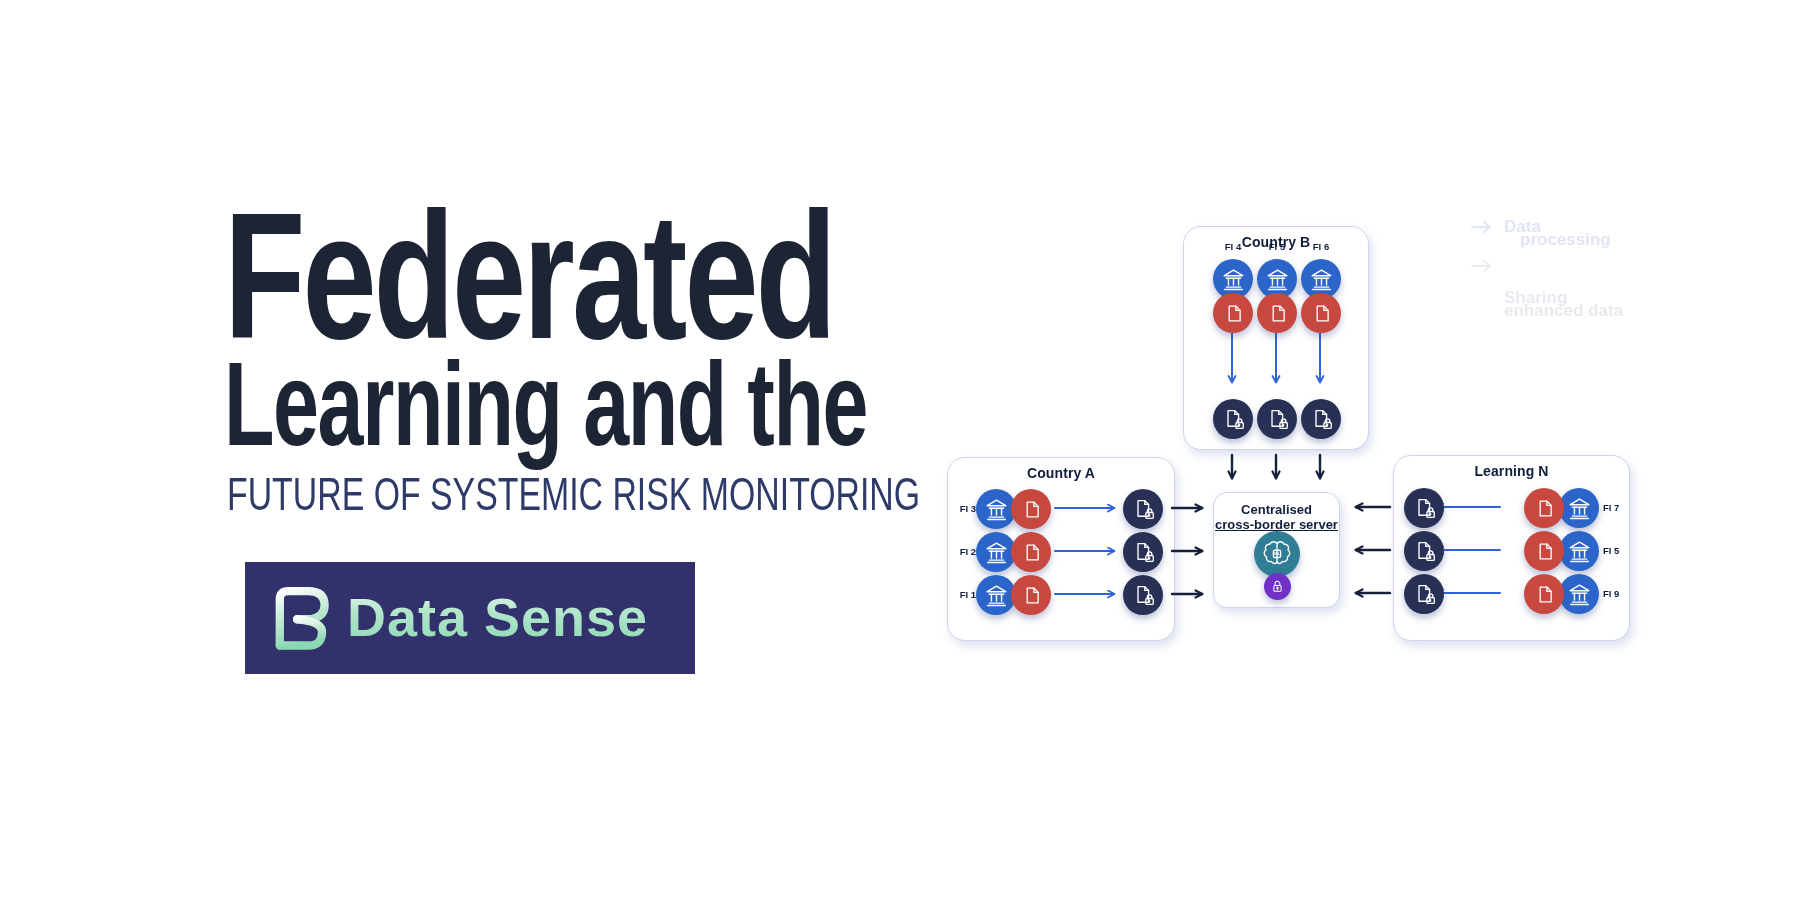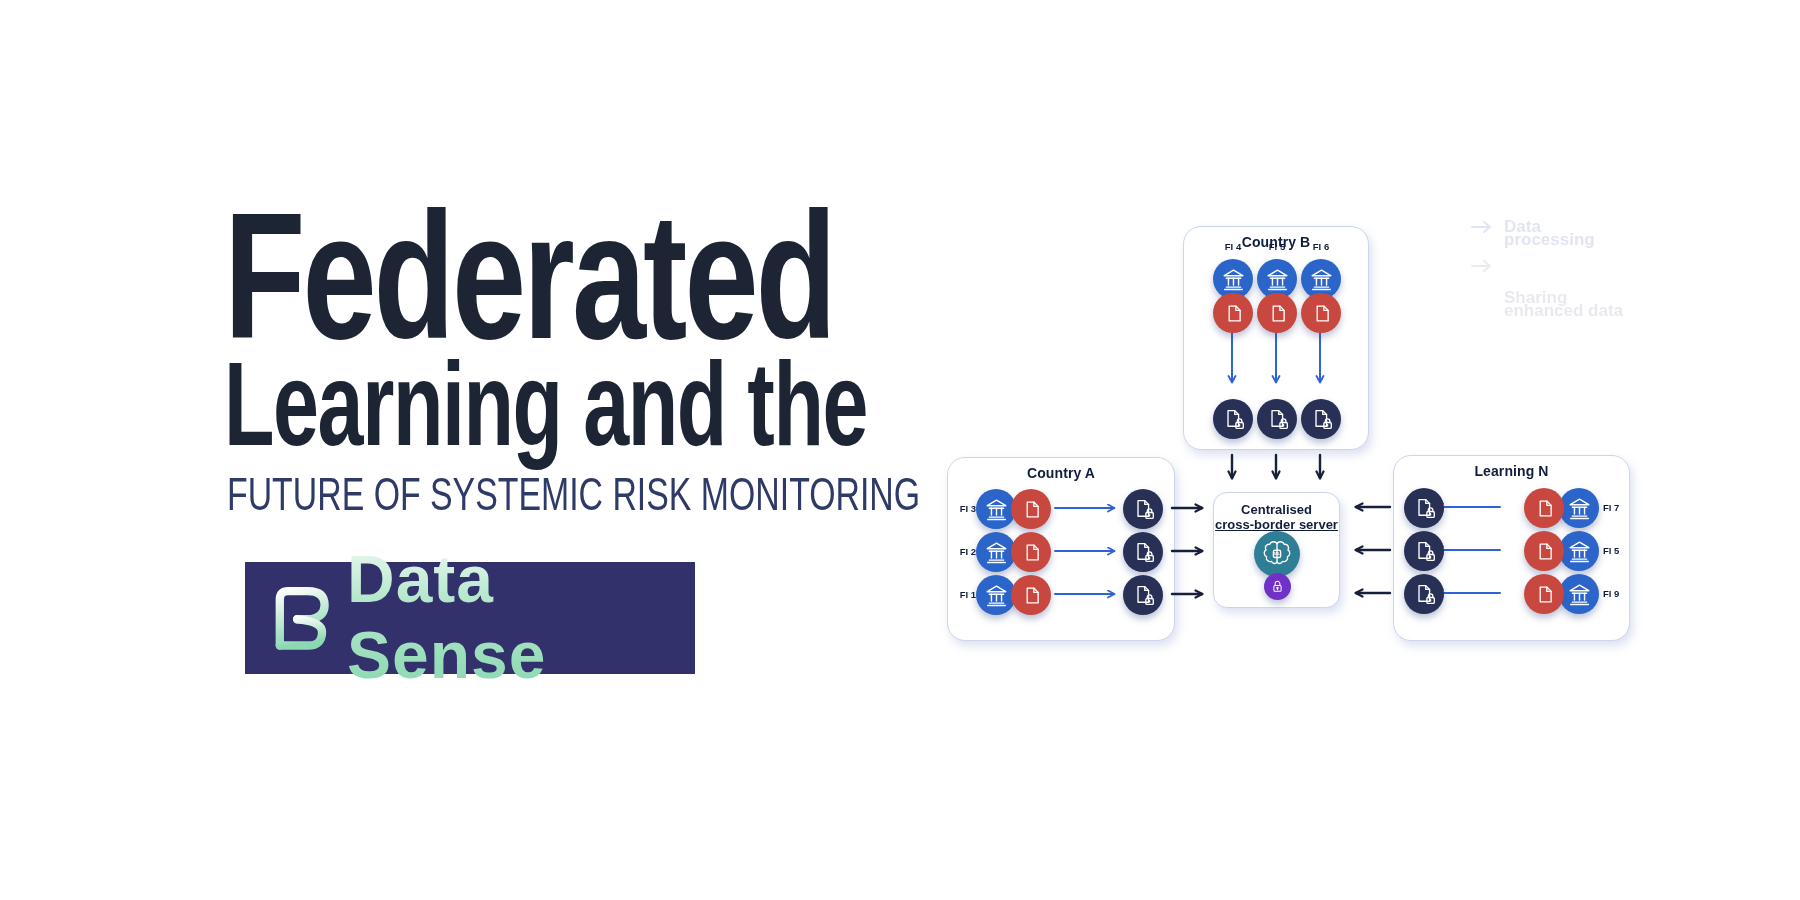--- a/index.html
+++ b/index.html
@@ -11,21 +11,21 @@
   .tline{position:absolute;white-space:nowrap;transform-origin:0 0;color:var(--title,#1d2534);}
   .t1{left:224px;top:186px;font-size:180px;font-weight:bold;letter-spacing:-4px;line-height:1;transform:scaleX(.74);}
   .t2{left:224px;top:345px;font-size:118px;font-weight:bold;letter-spacing:-2px;line-height:1;transform:scaleX(.70);}
   .t3{left:227px;top:470px;font-size:47px;font-weight:normal;letter-spacing:0;line-height:1;color:var(--subtitle,#2e3a68);transform:scaleX(.72);}
   .logo-box{
     position:absolute;left:245px;top:562px;width:450px;height:112px;
     background:var(--logoBg,#32316b);display:flex;align-items:center;padding-left:22px;box-sizing:border-box;
   }
   .logo-mark{width:64px;height:80px;flex:0 0 auto;}
   .logo-text{
-    font-size:66px;font-weight:bold;letter-spacing:1px;margin-left:16px;margin-top:-2px;
+    font-size:54px;font-weight:bold;letter-spacing:1px;margin-left:16px;margin-top:-2px;
     background:linear-gradient(180deg,#eef9f2 0%,#b5e7cc 38%,#8bd8b2 100%);
     -webkit-background-clip:text;background-clip:text;color:transparent;
   }
   
   .cbox{
     position:absolute;background:#fff;border:1.5px solid var(--boxBorder,#ccd5ec);
     border-radius:18px;box-shadow:3px 5px 10px rgba(130,148,200,.28);box-sizing:border-box;
   }
   .cbox-b{left:1183px;top:226px;width:186px;height:224px;}
   .cbox-a{left:947px;top:457px;width:228px;height:184px;}
@@ -367,21 +367,21 @@
   <div class="legend">
     <div class="legend-row lg1">
       <svg width="26" height="14" viewBox="0 0 26 14">
         <g fill="none" stroke="#4f79d4" stroke-width="2" stroke-linecap="round" stroke-linejoin="round">
           <path d="M2 7 H19"></path>
             <path d="M14 2 L20 7 L14 12"></path>
         </g>
       </svg>
       <div class="legend-text">
         <span style="display:block;">Data</span>
-        <span style="display:block;">processing</span>
+        <span style="display:block;margin-left:16px;">processing</span>
       </div>
     </div>
     <div class="legend-row lg2">
       <svg width="26" height="14" viewBox="0 0 26 14">
         <g fill="none" stroke="#8d97b5" stroke-width="2" stroke-linecap="round" stroke-linejoin="round">
           <path d="M2 7 H19"></path>
             <path d="M14 2 L20 7 L14 12"></path>
         </g>
       </svg>
       <div class="legend-text">

